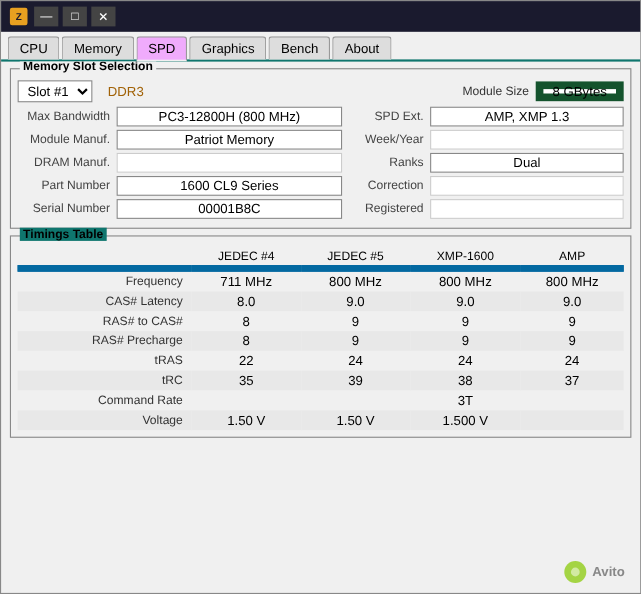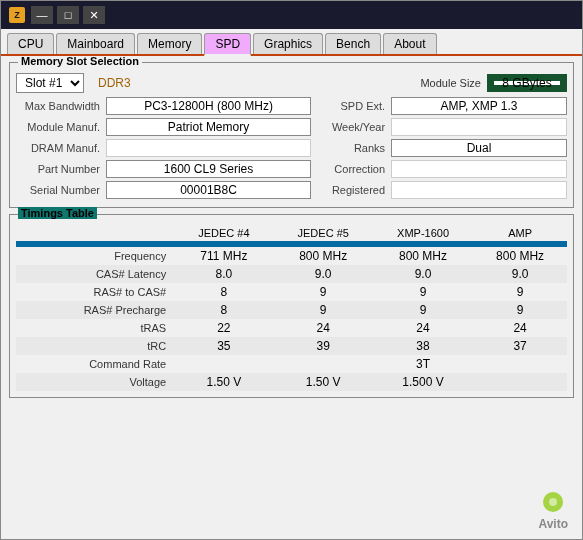--- a/index.html
+++ b/index.html
@@ -57,21 +57,21 @@
       color: white;
       font-size: 11px;
       cursor: pointer;
       display: flex;
       align-items: center;
       justify-content: center;
     }
 
     .tab-bar {
       background: #f0f0f0;
-      border-bottom: 2px solid #c2410c;
+      border-bottom: 2px solid #0f766e;
       display: flex;
       padding: 4px 6px 0 6px;
       gap: 2px;
       flex-shrink: 0;
     }
     .tab {
       padding: 3px 10px;
       border: 1px solid #999;
       border-bottom: none;
       background: #ddd;
@@ -254,21 +254,20 @@
     </div>
     <div class="title-bar-controls">
       <button class="title-bar-btn">—</button>
       <button class="title-bar-btn">□</button>
       <button class="title-bar-btn close">✕</button>
     </div>
   </div>
 
   <div class="tab-bar">
     <div class="tab"><span>CPU</span></div>
-    <div class="tab"><span>Mainboard</span></div>
     <div class="tab"><span>Memory</span></div>
     <div class="tab active"><span>SPD</span></div>
     <div class="tab"><span>Graphics</span></div>
     <div class="tab"><span>Bench</span></div>
     <div class="tab"><span>About</span></div>
   </div>
 
   <div class="content main-wrap">
 
     <div class="group-box">
@@ -406,21 +405,21 @@
             <td>Voltage</td>
             <td>1.50 V</td>
             <td>1.50 V</td>
             <td>1.500 V</td>
             <td></td>
           </tr>
         </tbody>
       </table>
     </div>
 
-    <div style="position:absolute; bottom:8px; right:14px; display:flex; align-items:center; gap:4px;flex-direction:column;">
+    <div style="position:absolute; bottom:8px; right:14px; display:flex; align-items:center; gap:4px;">
       <svg width="22" height="22" viewBox="0 0 22 22">
         <circle cx="11" cy="11" r="10" fill="#97CF26" opacity="0.85"></circle>
         <circle cx="11" cy="11" r="4" fill="white" opacity="0.5"></circle>
       </svg>
       <span style="font-size:12px; color:#888; font-weight:bold;">Avito</span>
     </div>
 
   </div>
 </div>
 

